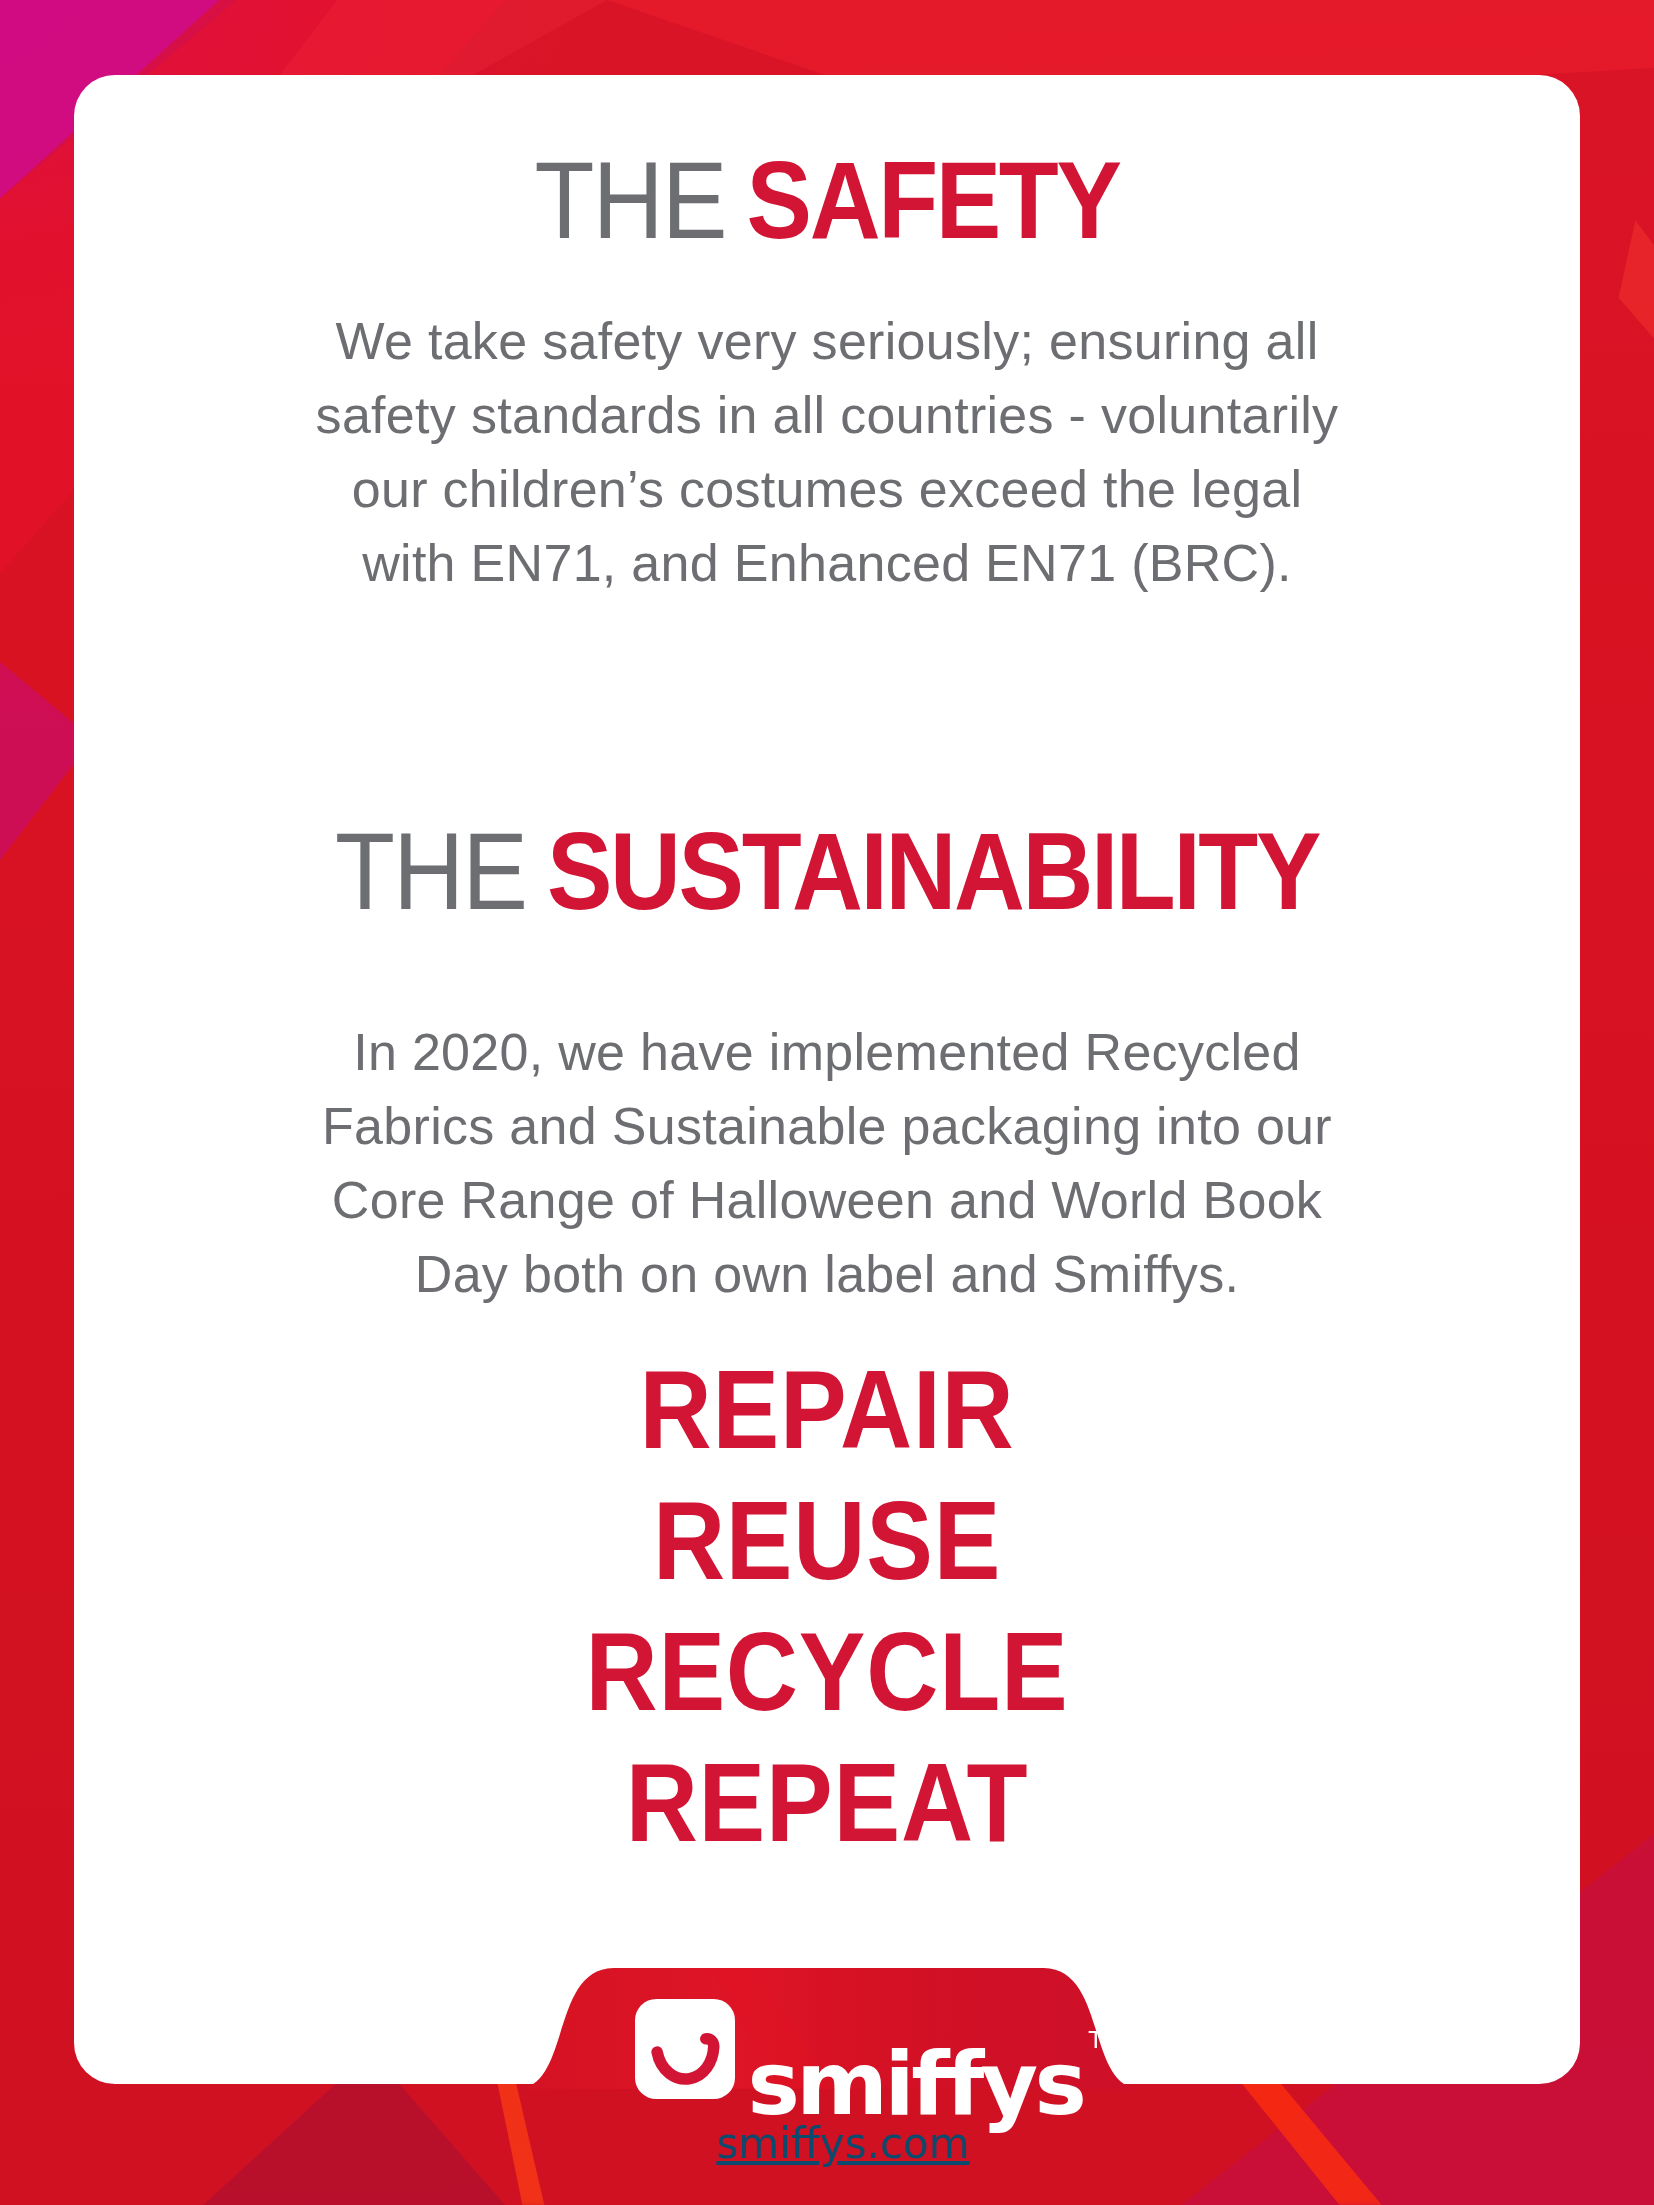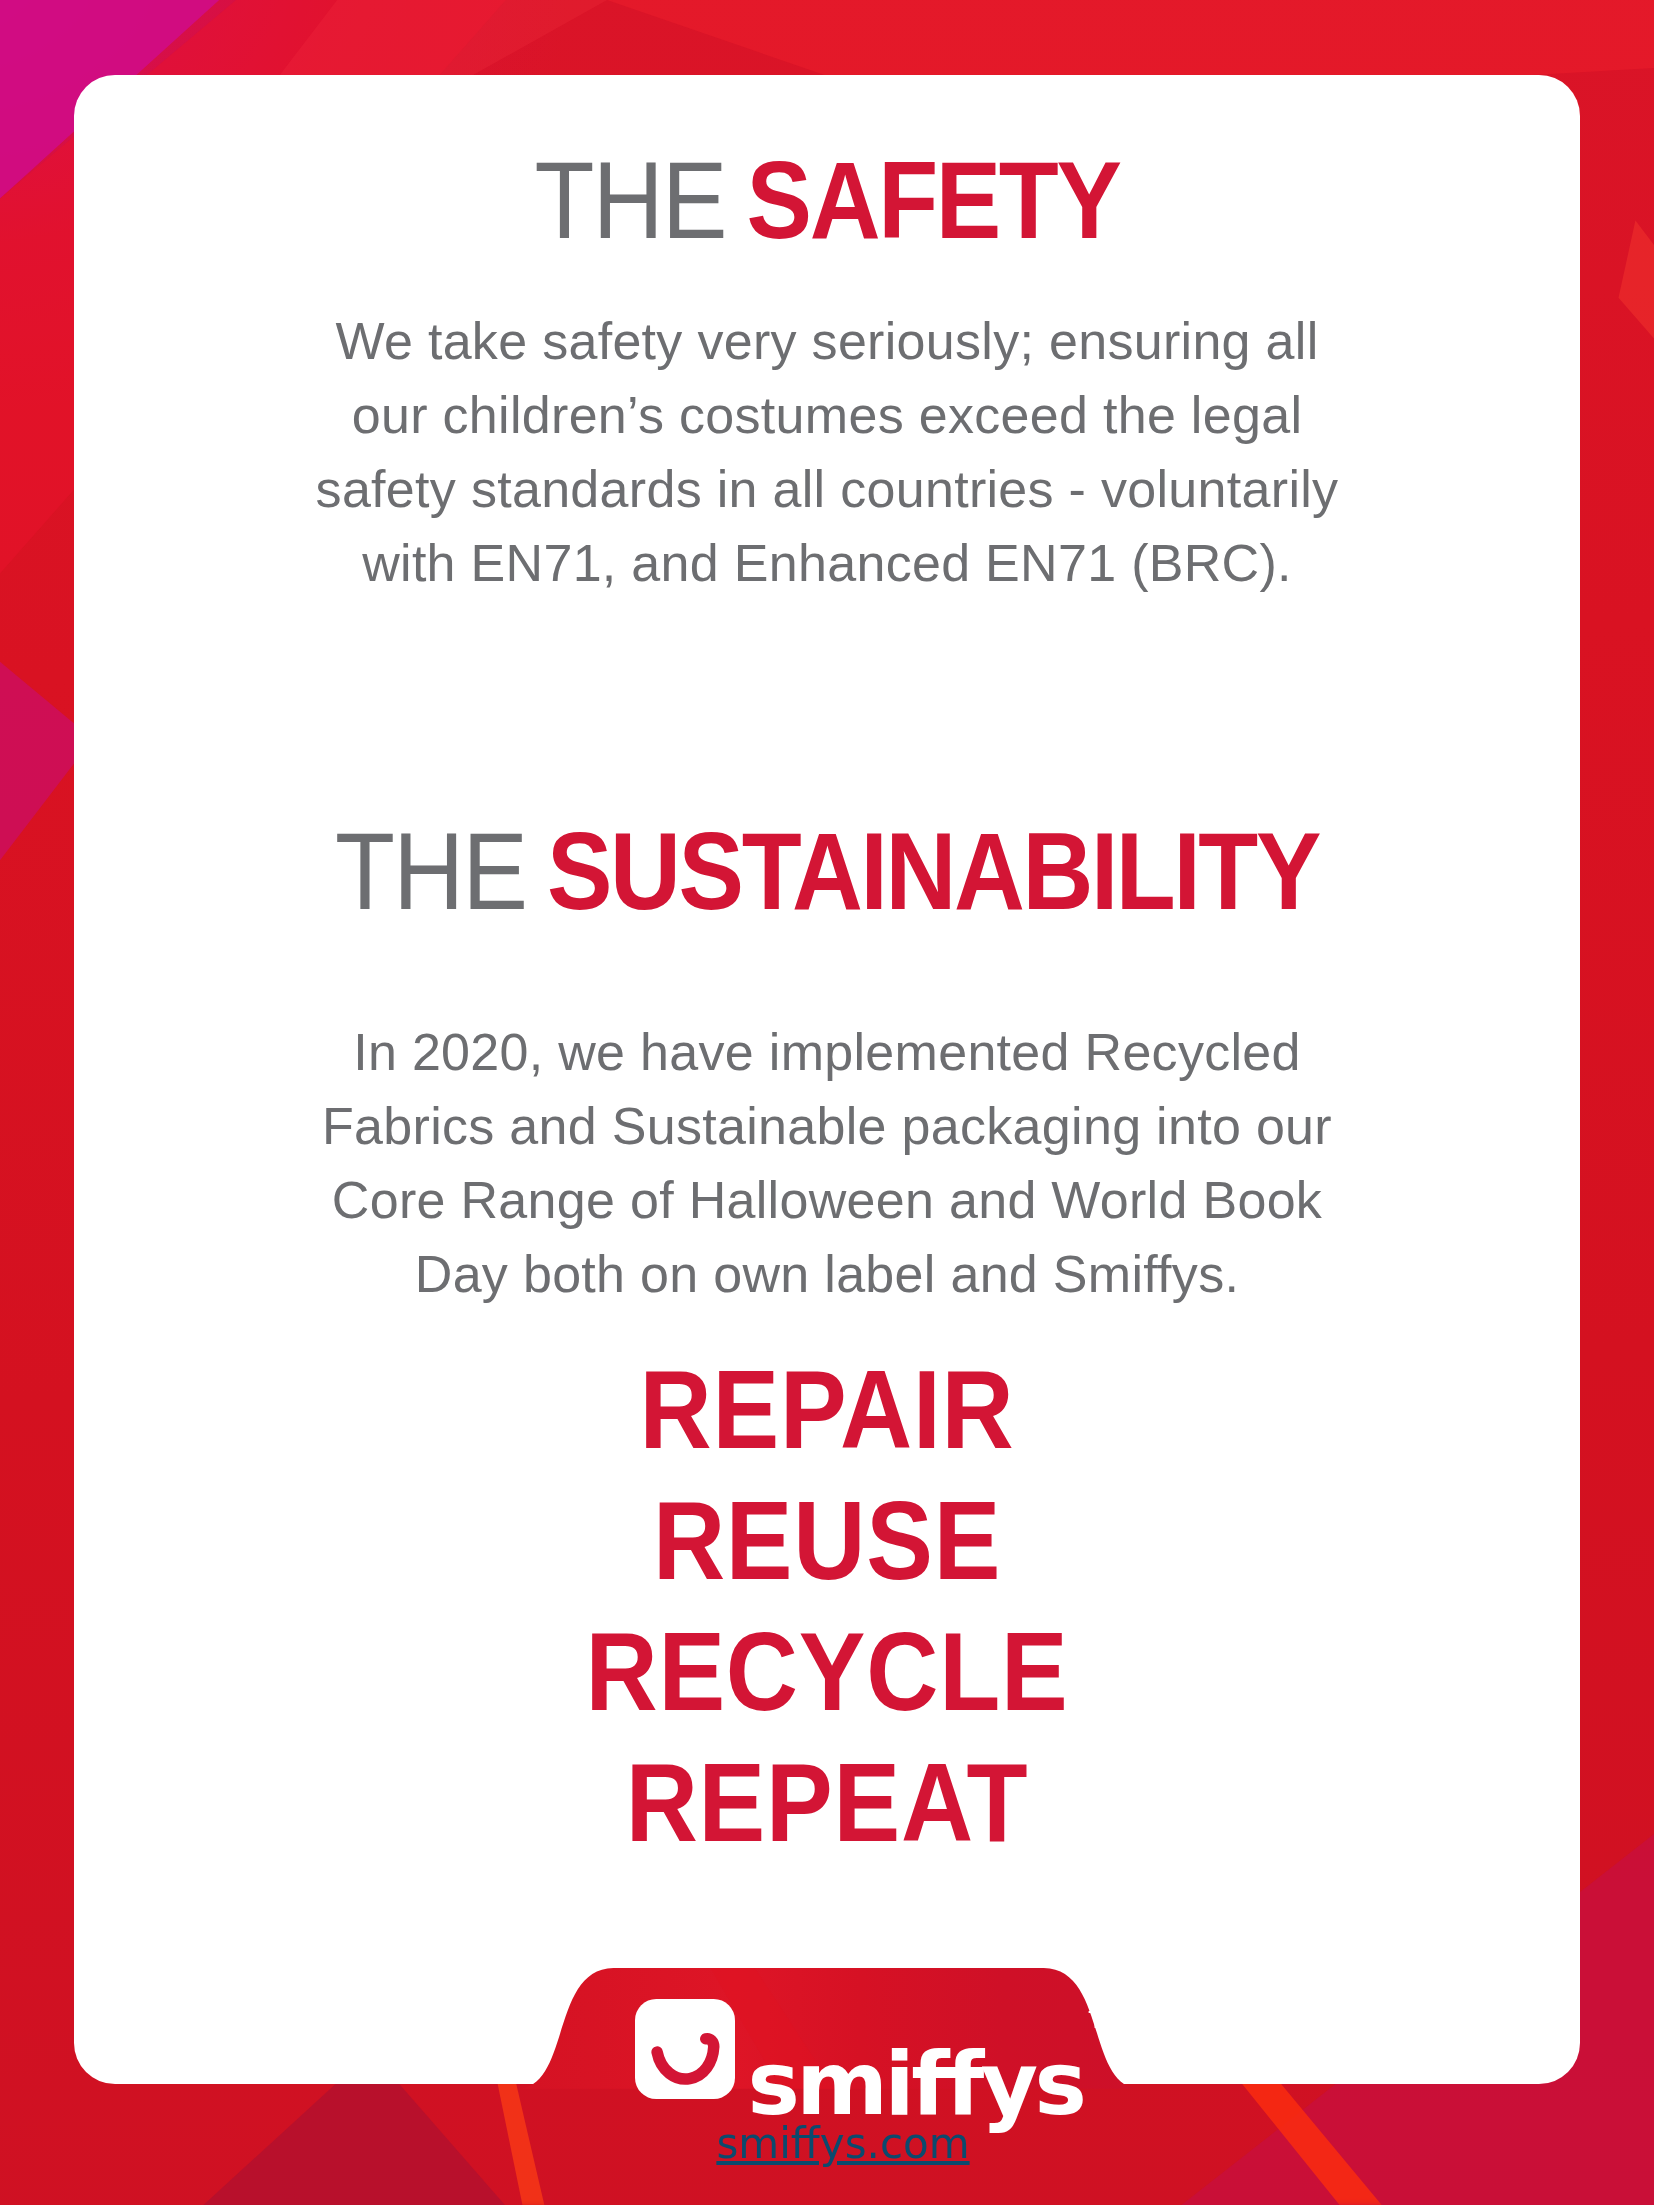--- a/index.html
+++ b/index.html
@@ -72,21 +72,21 @@
   .tab { position:absolute; z-index:3; left:490px; top:1965px; }
   .logo-row { position:absolute; z-index:4; left:635px; top:1999px;
               display:flex; align-items:flex-start; }
   .smile-icon { width:100px; height:100px; flex:0 0 auto; }
   .smile-path { fill:none; stroke:var(--accent_red,#d51322); stroke-width:13;
                 stroke-linecap:round; }
   .brand { font-family:"DejaVu Sans", sans-serif; font-weight:bold;
            font-size:88px; line-height:88px; margin-top:41px; margin-left:12.4px;
            letter-spacing:-3.5px; color:#ffffff; }
   .tm { font-family:"DejaVu Sans", sans-serif; font-size:23px; color:#ffffff;
-        margin-top:8px; margin-left:5.3px; letter-spacing:0; }
+        margin-top:28px; margin-left:5.3px; letter-spacing:0; }
   .website { position:absolute; z-index:4; left:0; right:0; top:2119px;
              text-align:center; font-family:"DejaVu Sans", sans-serif;
              font-size:42px; color:#0c4a6e;text-decoration:underline; }
 </style>
 </head>
 <body>
 
 <div class="page">
 
   <div class="bg">
@@ -103,22 +103,22 @@
   </div>
 
   <div class="card"></div>
 
   <div class="tblock heading heading-safety">
     <span class="h-prefix">THE</span><span class="h-emphasis">SAFETY</span>
   </div>
 
   <div class="tblock para para-safety">
     <div class="pline">We take safety very seriously; ensuring all</div>
+    <div class="pline">safety standards in all countries - voluntarily</div>
     <div class="pline">our children’s costumes exceed the legal</div>
-    <div class="pline">safety standards in all countries - voluntarily</div>
     <div class="pline">with EN71, and Enhanced EN71 (BRC).</div>
   </div>
 
   <div class="tblock heading heading-sustainability">
     <span class="h-prefix">THE</span><span class="h-emphasis">SUSTAINABILITY</span>
   </div>
 
   <div class="tblock para para-sustainability">
     <div class="pline">In 2020, we have implemented Recycled</div>
     <div class="pline">Fabrics and Sustainable packaging into our</div>

